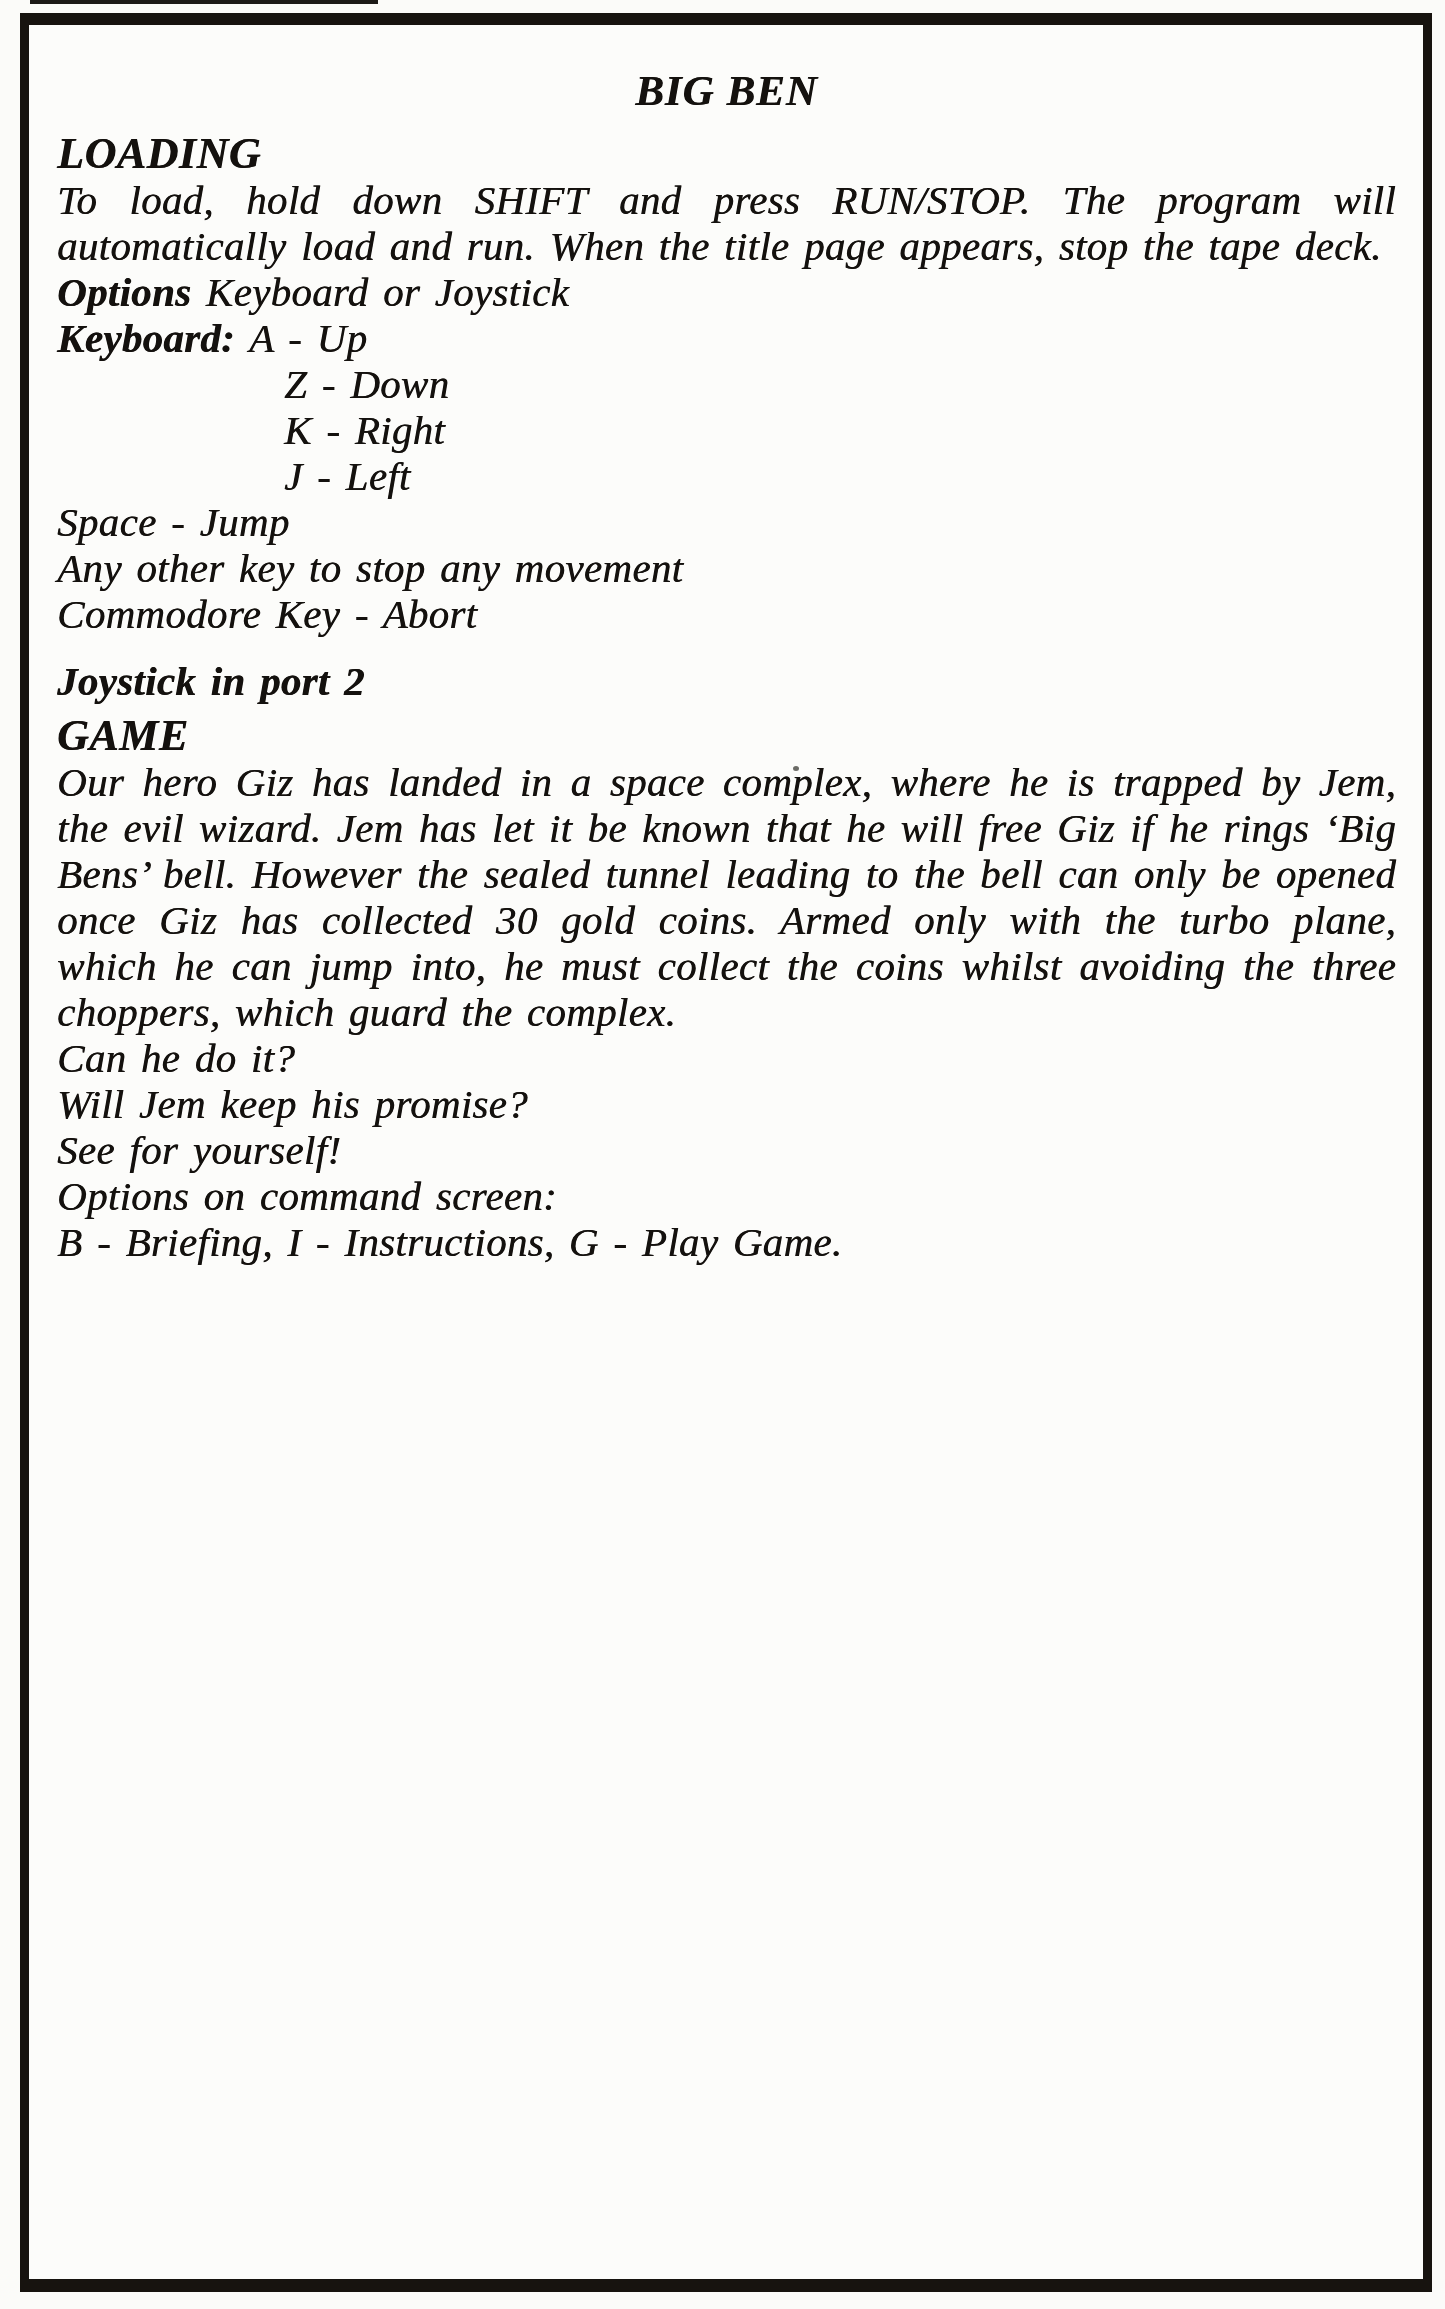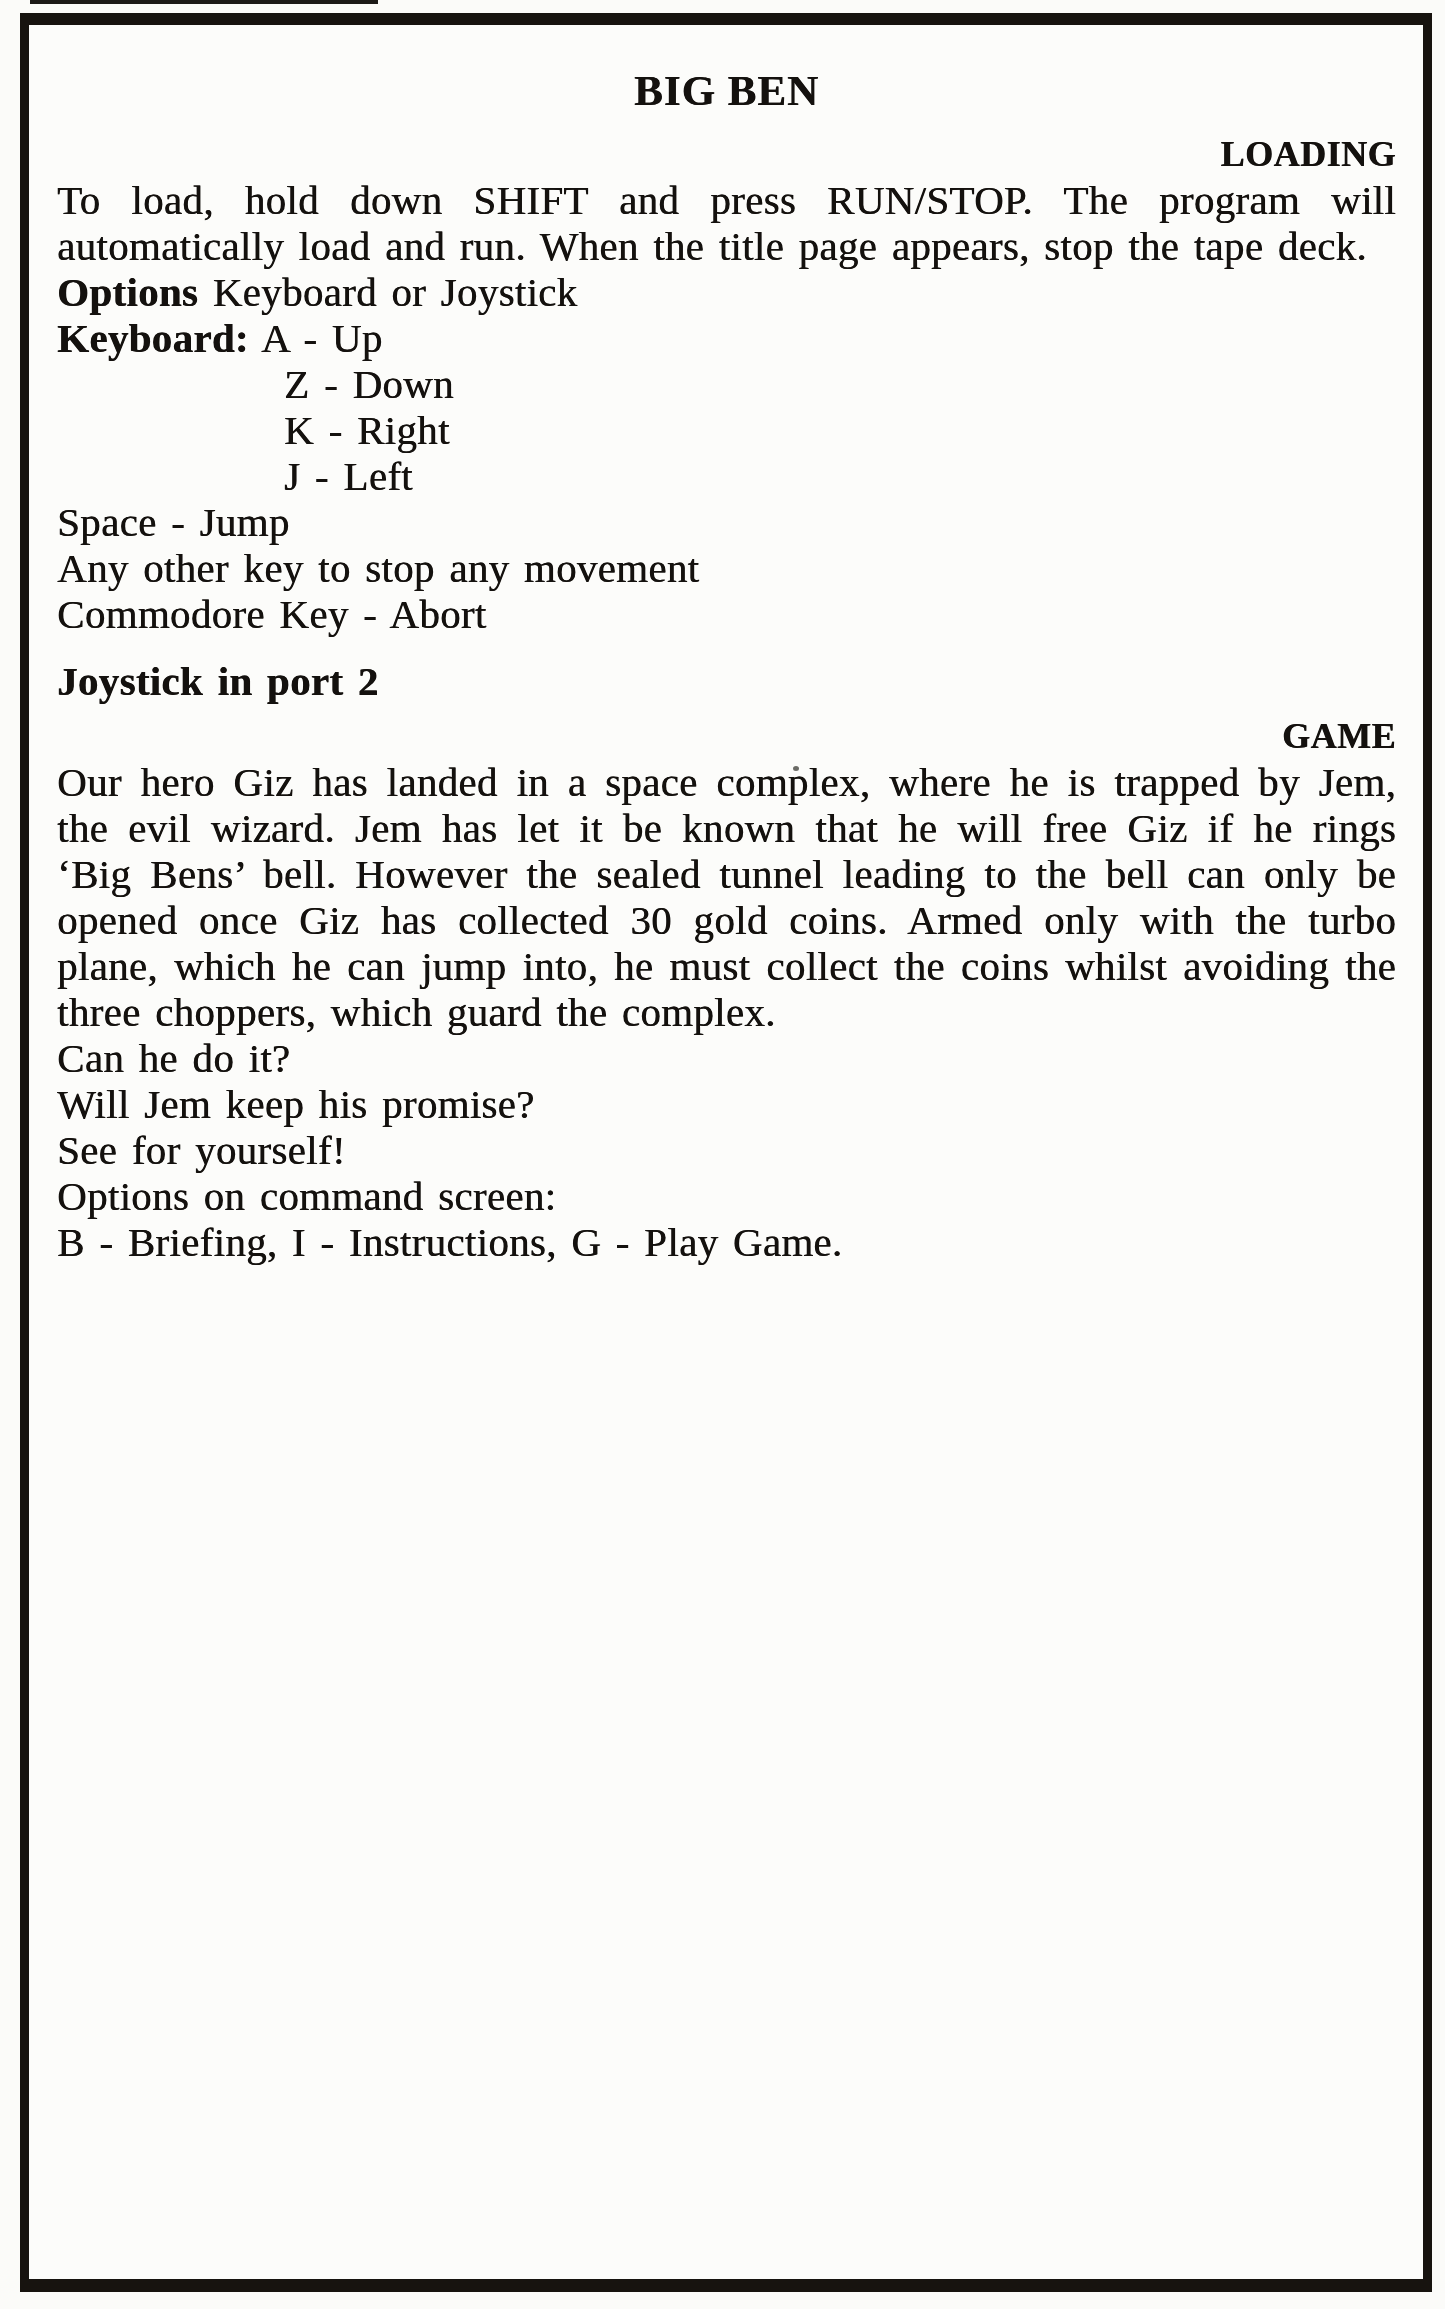--- a/index.html
+++ b/index.html
@@ -32,34 +32,34 @@
     box-sizing: border-box;
     border: 9px solid #17130f;
     border-top-width: 12px;
     border-bottom-width: 13px;
     background: #fcfcfa;
     padding: 0 27px 0 28px;
   }
   .content {
     padding-top: 42px;
     text-shadow: 0.5px 0 0 #14110e;
+    font-style: italic;
   }
   .doc-title {
     font-size: 43px;
     font-weight: bold;
     text-align: center;
     line-height: 48px;
     letter-spacing: 1px;
   }
   .heading {
-    font-size: 36px;
+    font-size: 44px;
     font-weight: bold;
     line-height: 46px;
     letter-spacing: 0.5px;
-    text-align: right;
   }
   .heading-loading { margin-top: 16px; }
   .heading-game { margin-top: 9px; }
   .body-text {
     font-size: 41px;
     line-height: 46px;
     letter-spacing: 0.3px;
     word-spacing: 4px;
   }
   .justified {

